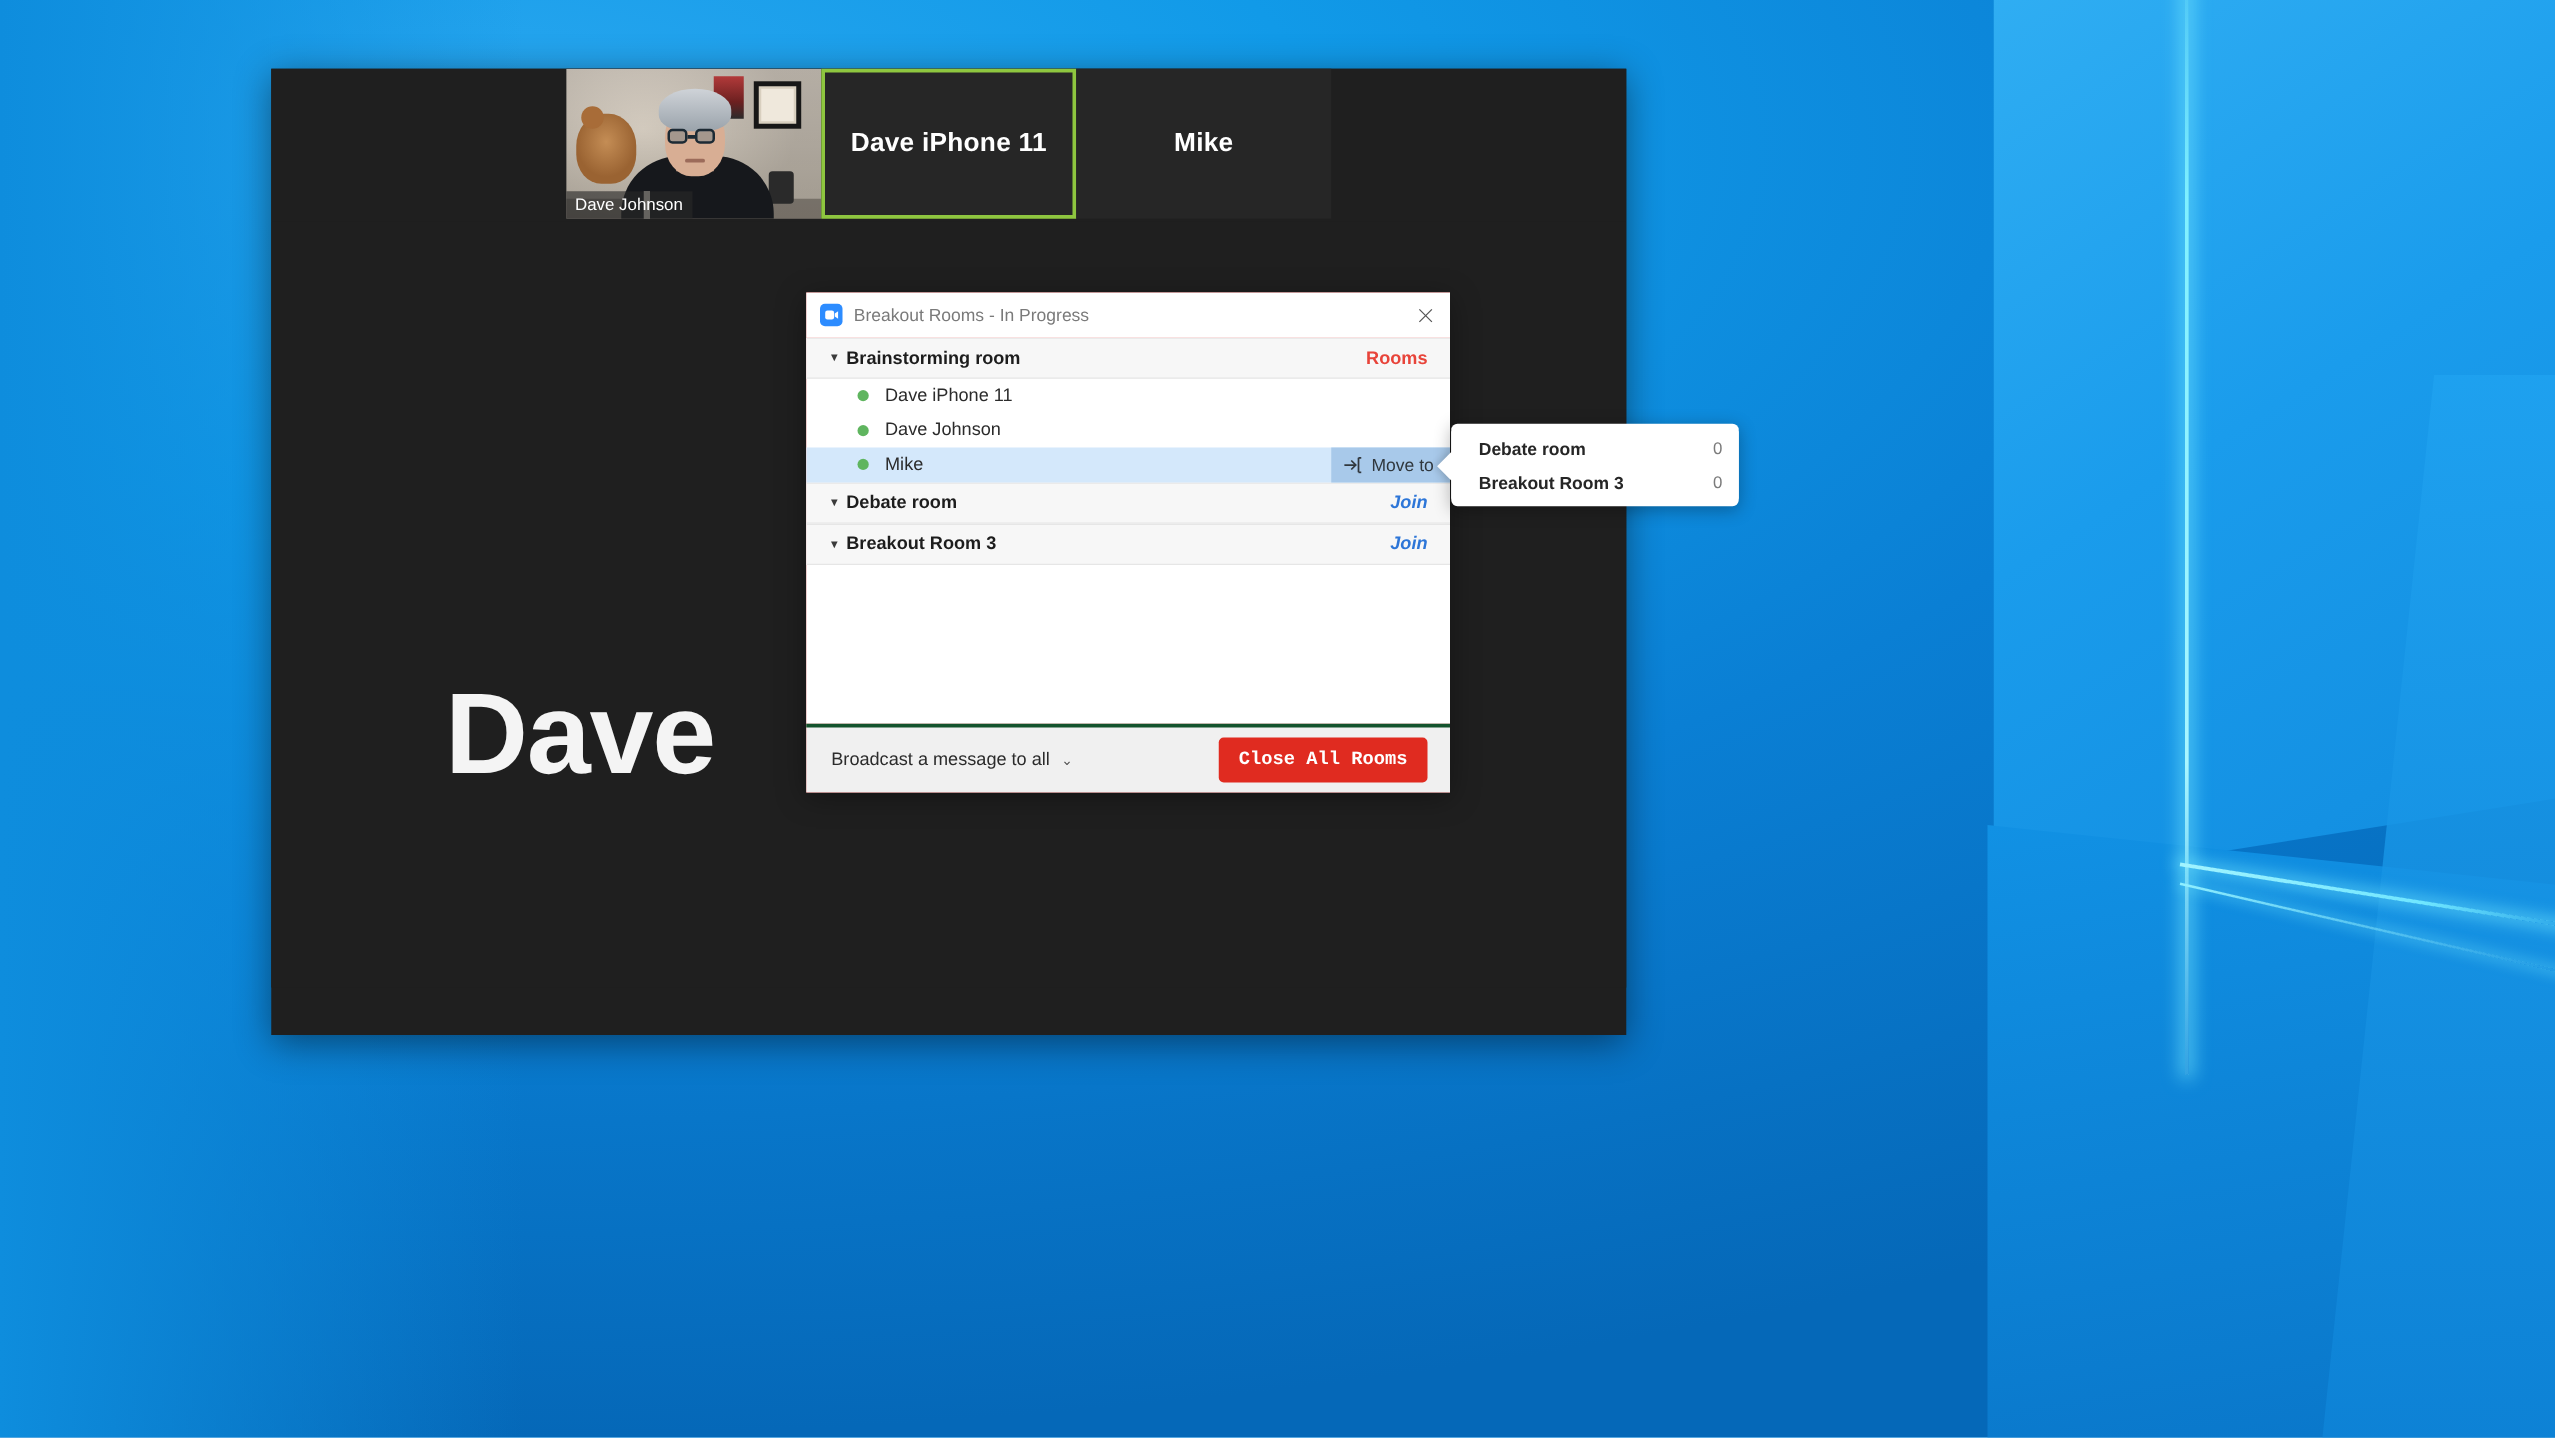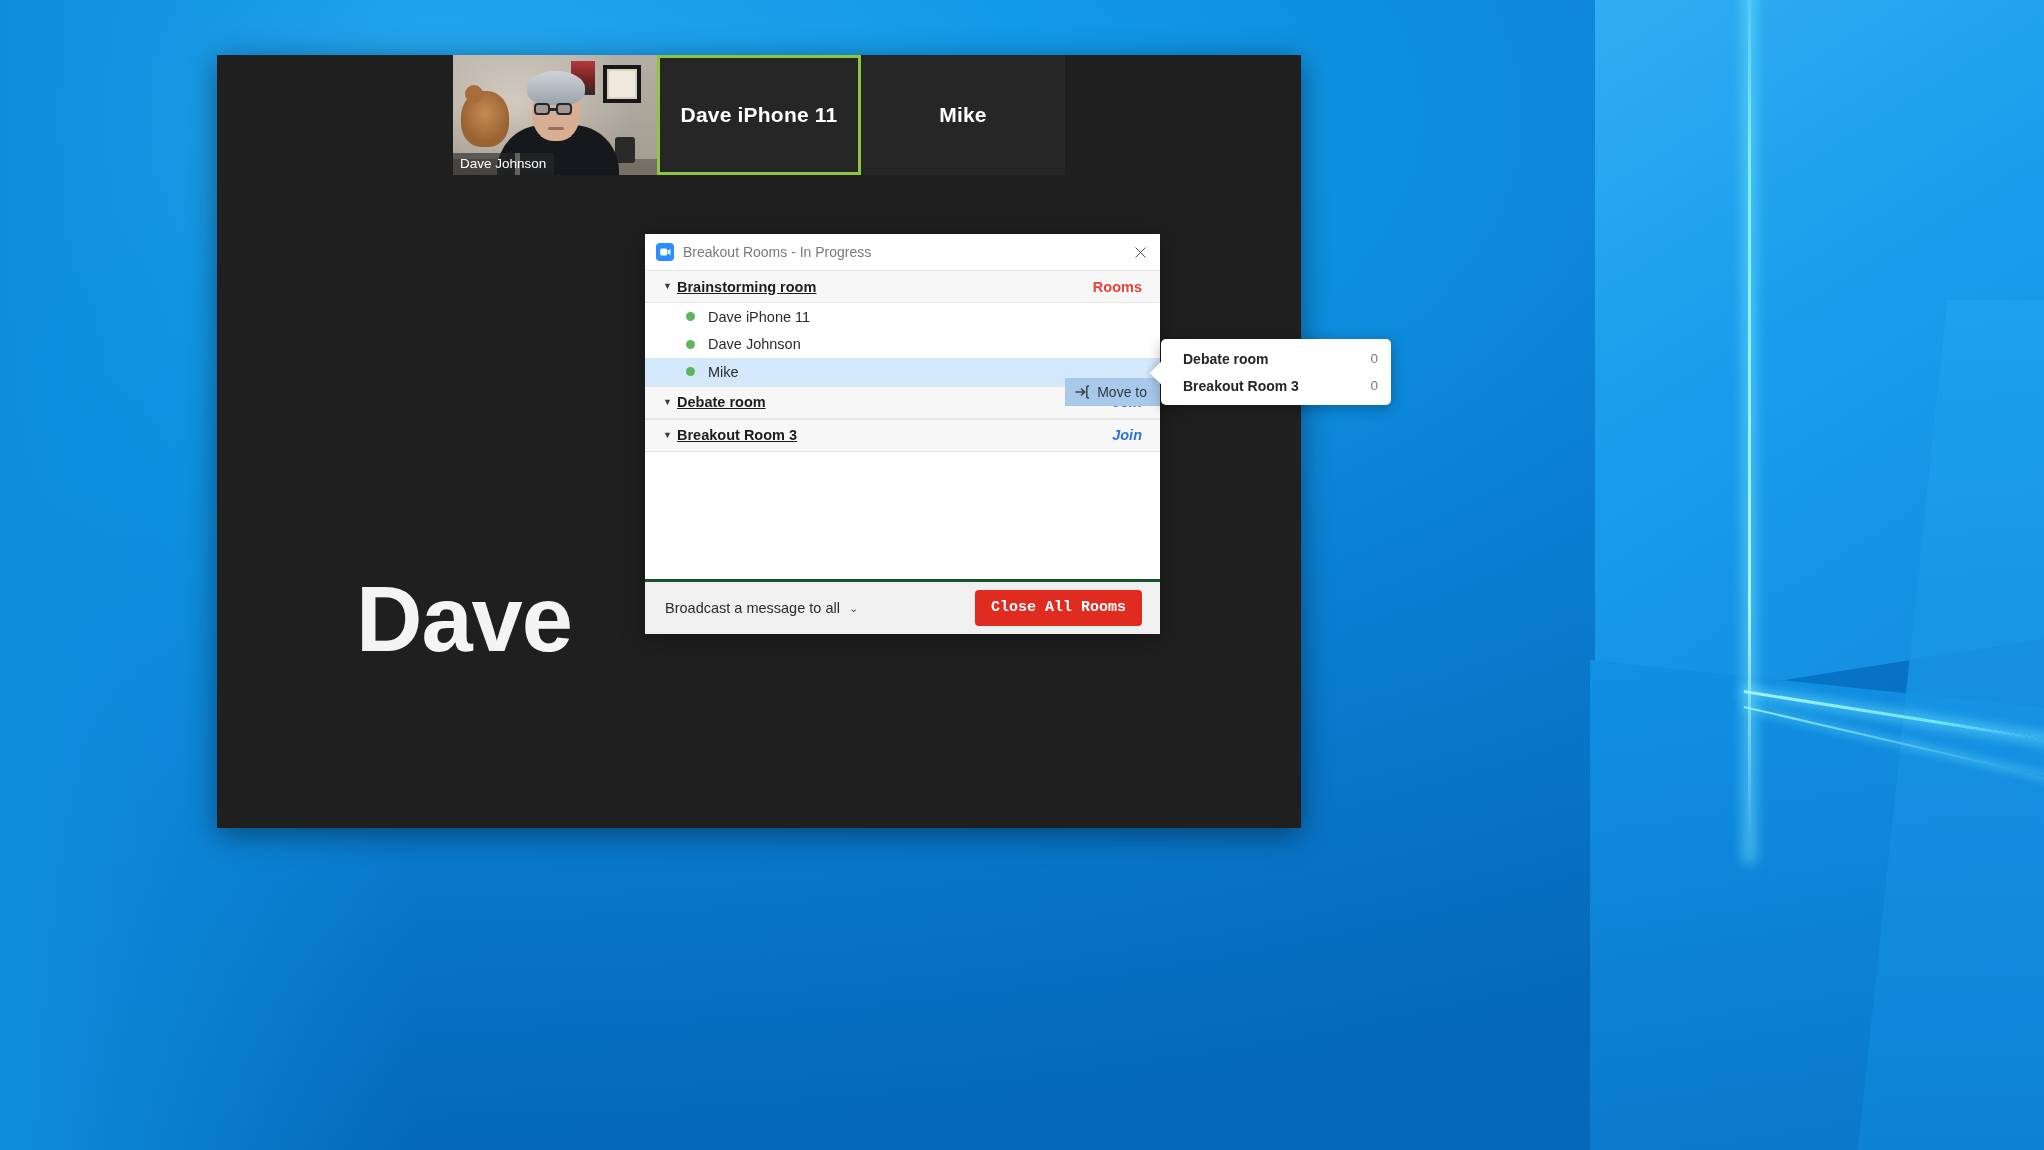--- a/index.html
+++ b/index.html
@@ -237,21 +237,21 @@
   }
 
   
   .share-area {
     height: 613px;
     background: #1f1f1f;
     position: relative;
   }
   .share-word {
     position: absolute;
-    left: 139px; top: 396px;
+    left: 139px; top: 364px;
     color: #f4f4f4;
     font-size: 92px;
     font-weight: bold;
     letter-spacing: -1px;
     line-height: 1;
   }
 
   
   #breakout-dialog {
     position: absolute;
@@ -289,21 +289,20 @@
     border-bottom: 1px solid #e6e6e6;
     padding: 0 18px 0 18px;
   }
   .caret {
     width: 14px; font-size: 9px; color: #3b3b3b;
     line-height: 1;
   }
   .room-name {
     font-size: 14.5px; font-weight: bold; color: #1d1d1d;
     flex: 1;
-    text-decoration: underline;
   }
   .room-action { font-size: 14.5px; font-weight: bold; }
   .room-action.leave { color: #e8443a; }
   .room-action.join { color: #2d76d8; font-style: italic; }
 
   .participant-row {
     height: 27.5px;
     display: flex; align-items: center;
     padding-left: 41px;
     position: relative;
@@ -316,21 +315,20 @@
   .p-name { font-size: 14.5px; color: #2b2b2b; }
   .moveto-btn {
     position: absolute;
     right: 0; top: 0;
     height: 27.5px;
     display: flex; align-items: center; gap: 7px;
     padding: 0 13px 0 10px;
     background: #a8c9ea;
     color: #30373d;
     font-size: 14px;
-    margin-top: 20px;
   }
   .moveto-btn svg { display: block; flex: none; }
 
   .bd-footer {
     height: 55px;
     background: #f0f0f0;
     border-top: 3px solid #14532d;
     display: flex; align-items: center;
     padding: 0 18px 0 20px;
   }

